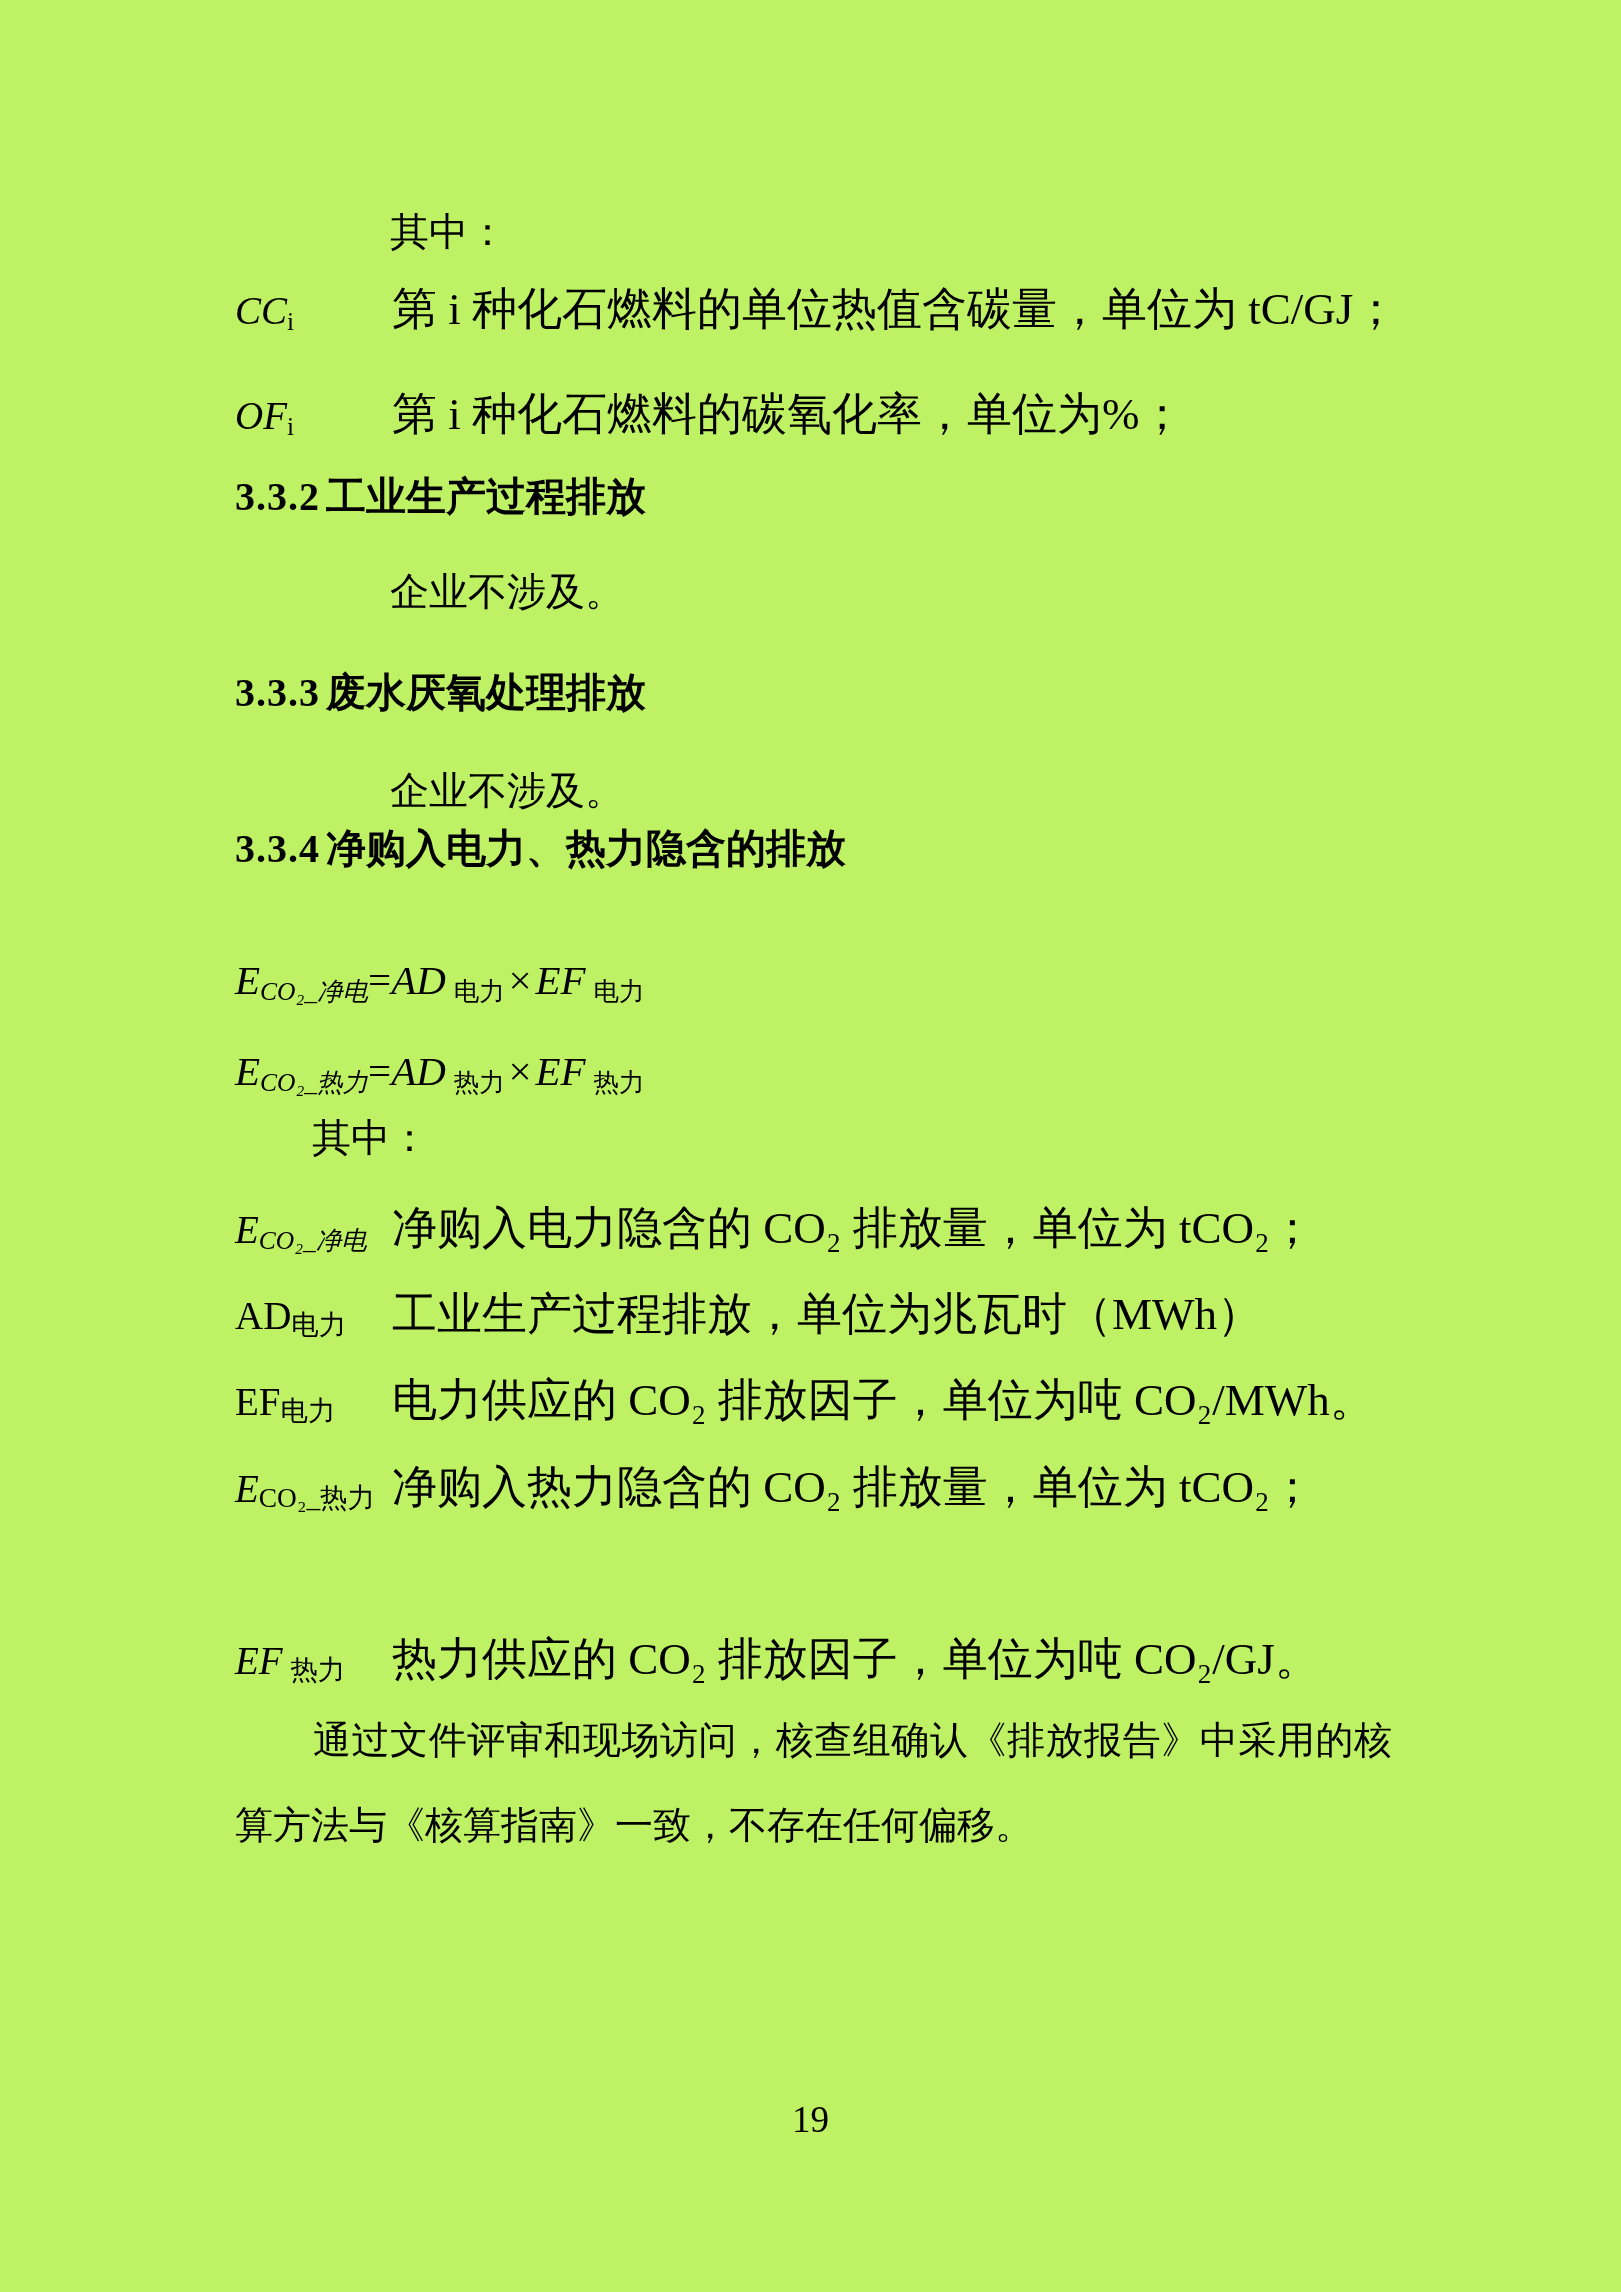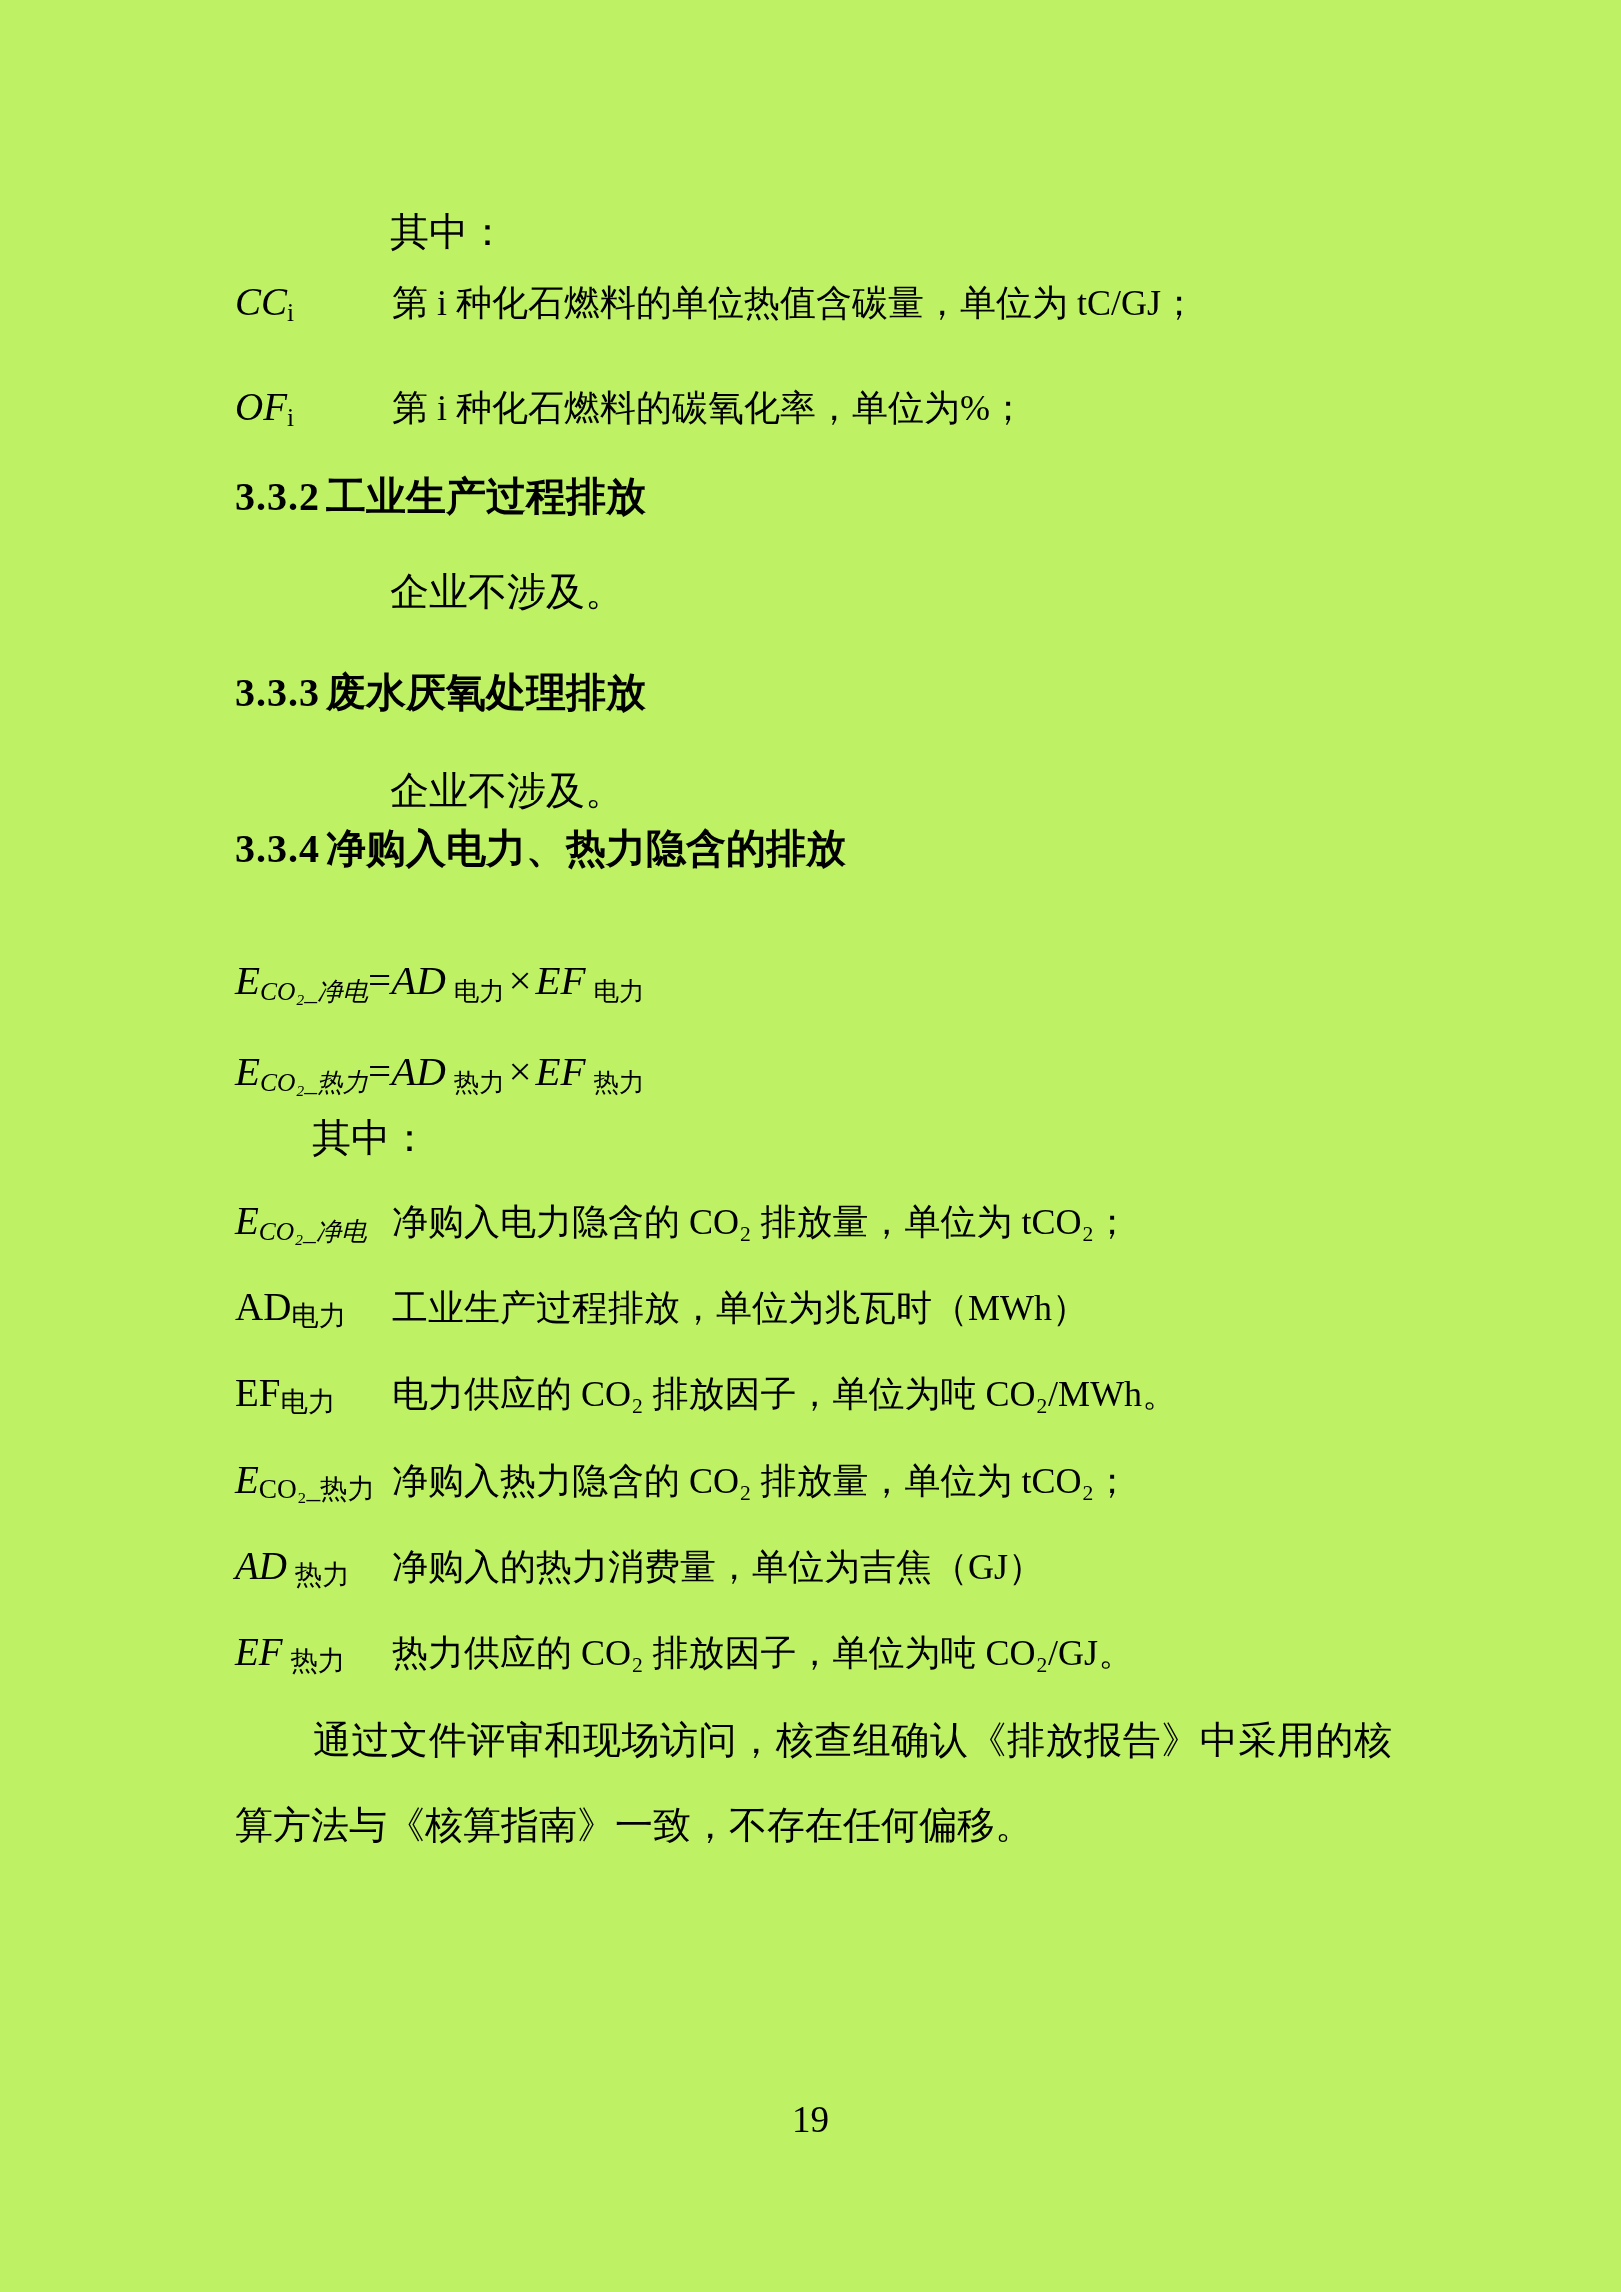--- a/index.html
+++ b/index.html
@@ -23,21 +23,21 @@
   .t { font-size: 39px; line-height: 1.25; white-space: nowrap; }
 
   
   .heading { font-size: 40px; font-weight: bold; white-space: nowrap; }
   .heading .num { letter-spacing: 1px; }
   .heading .title { margin-left: 6px; }
 
   
   .def-row { left: 235px; font-size: 39px; white-space: nowrap; }
   .def-row .term-cell { display: inline-block; width: 157px; vertical-align: baseline; }
-  .def-row .desc { font-size: 36px; }
+  .def-row .desc { font-size: 45px; }
 
   .it { font-style: italic; }
   .up { font-style: normal; }
 
   sub.s {
     font-size: 25.5px;
     line-height: 0;
     vertical-align: -0.25em;
   }
   sub.s2 {
@@ -118,23 +118,20 @@
   </div>
 
   <div class="abs def-row" style="top:1370px;">
     <span class="term-cell"><span class="up">EF</span><sub class="s2 up">电力</sub></span><span class="desc">电力供应的 CO₂ 排放因子，单位为吨 CO₂/MWh。</span>
   </div>
 
   <div class="abs def-row" style="top:1457px;">
     <span class="term-cell"><span class="it">E</span><sub class="s2 up">CO₂_热力</sub></span><span class="desc">净购入热力隐含的 CO₂ 排放量，单位为 tCO₂；</span>
   </div>
 
-  <div class="abs def-row" style="top:1543px;">
-    <span class="term-cell"><span class="it">AD</span><sub class="s2 gap up">热力</sub></span><span class="desc">净购入的热力消费量，单位为吉焦（GJ）</span>
-  </div>
 
   <div class="abs def-row" style="top:1629px;">
     <span class="term-cell"><span class="it">EF</span><sub class="s2 gap up">热力</sub></span><span class="desc">热力供应的 CO₂ 排放因子，单位为吨 CO₂/GJ。</span>
   </div>
 
   <div class="abs closing" style="top:1698px;">通过文件评审和现场访问，核查组确认《排放报告》中采用的核算方法与《核算指南》一致，不存在任何偏移。</div>
 
   <div class="abs page-num" style="top:2098px;">19</div>
 
 </div>

